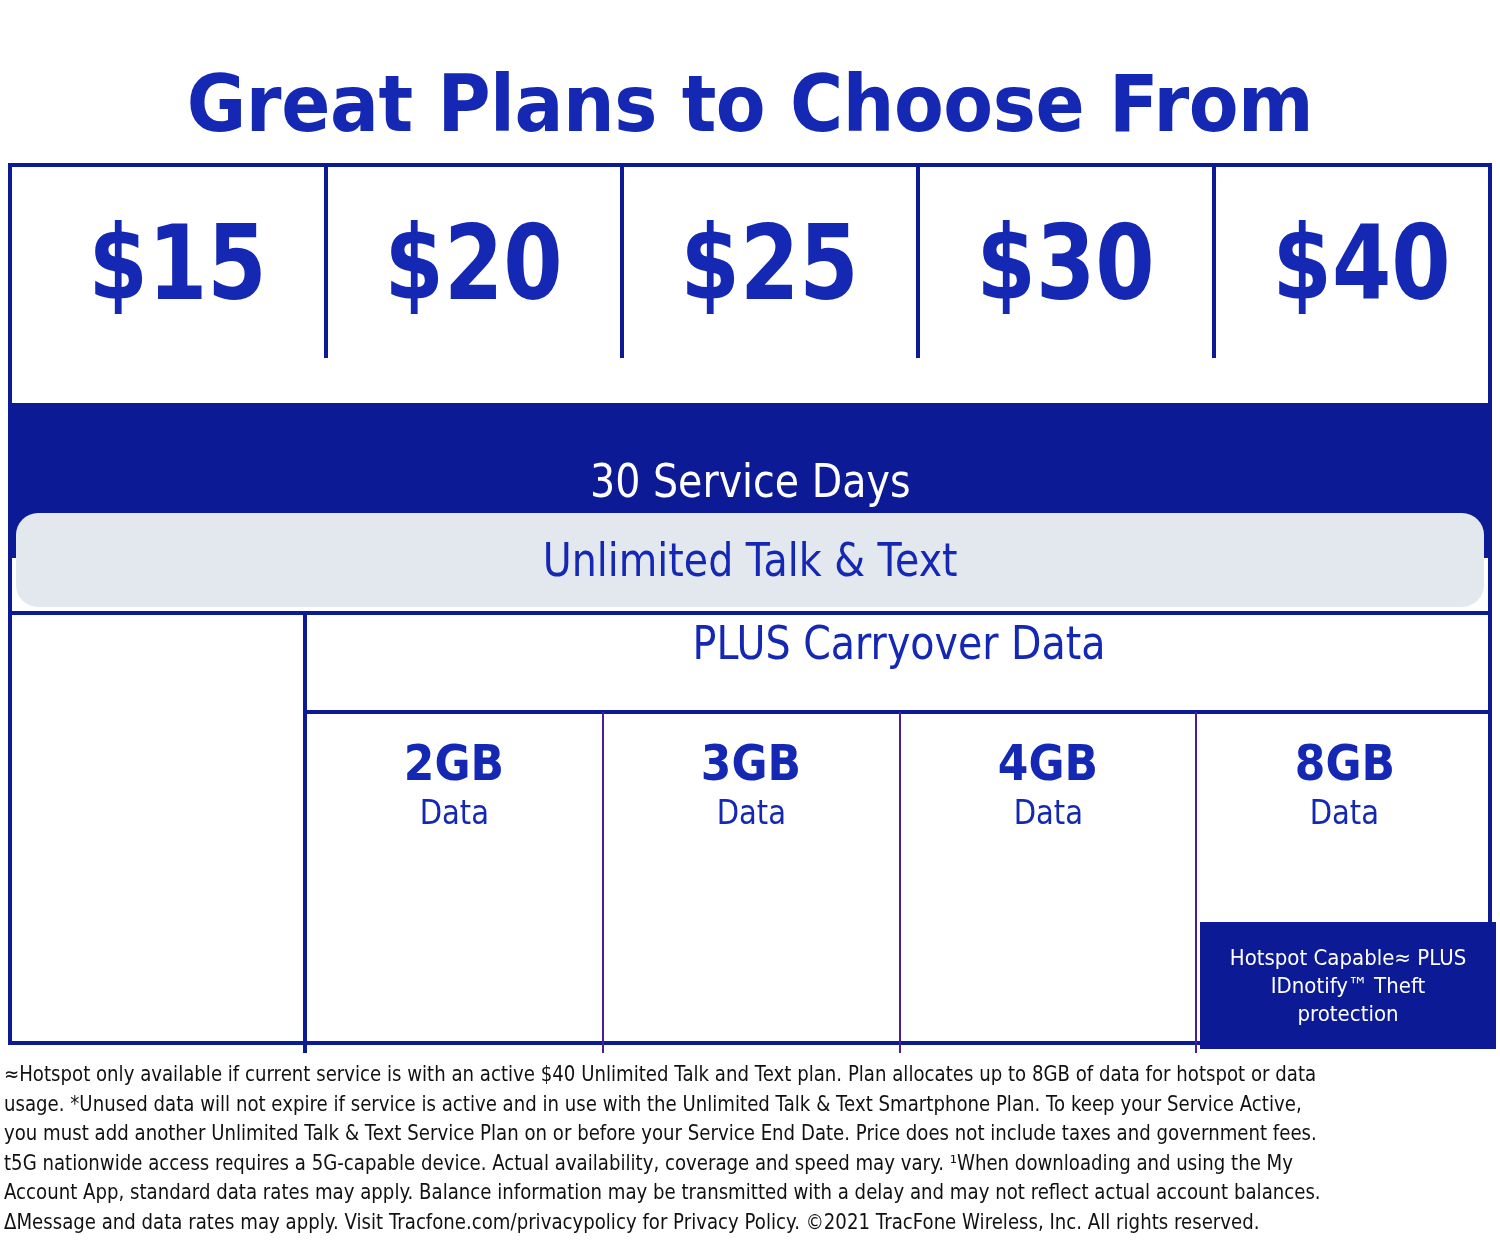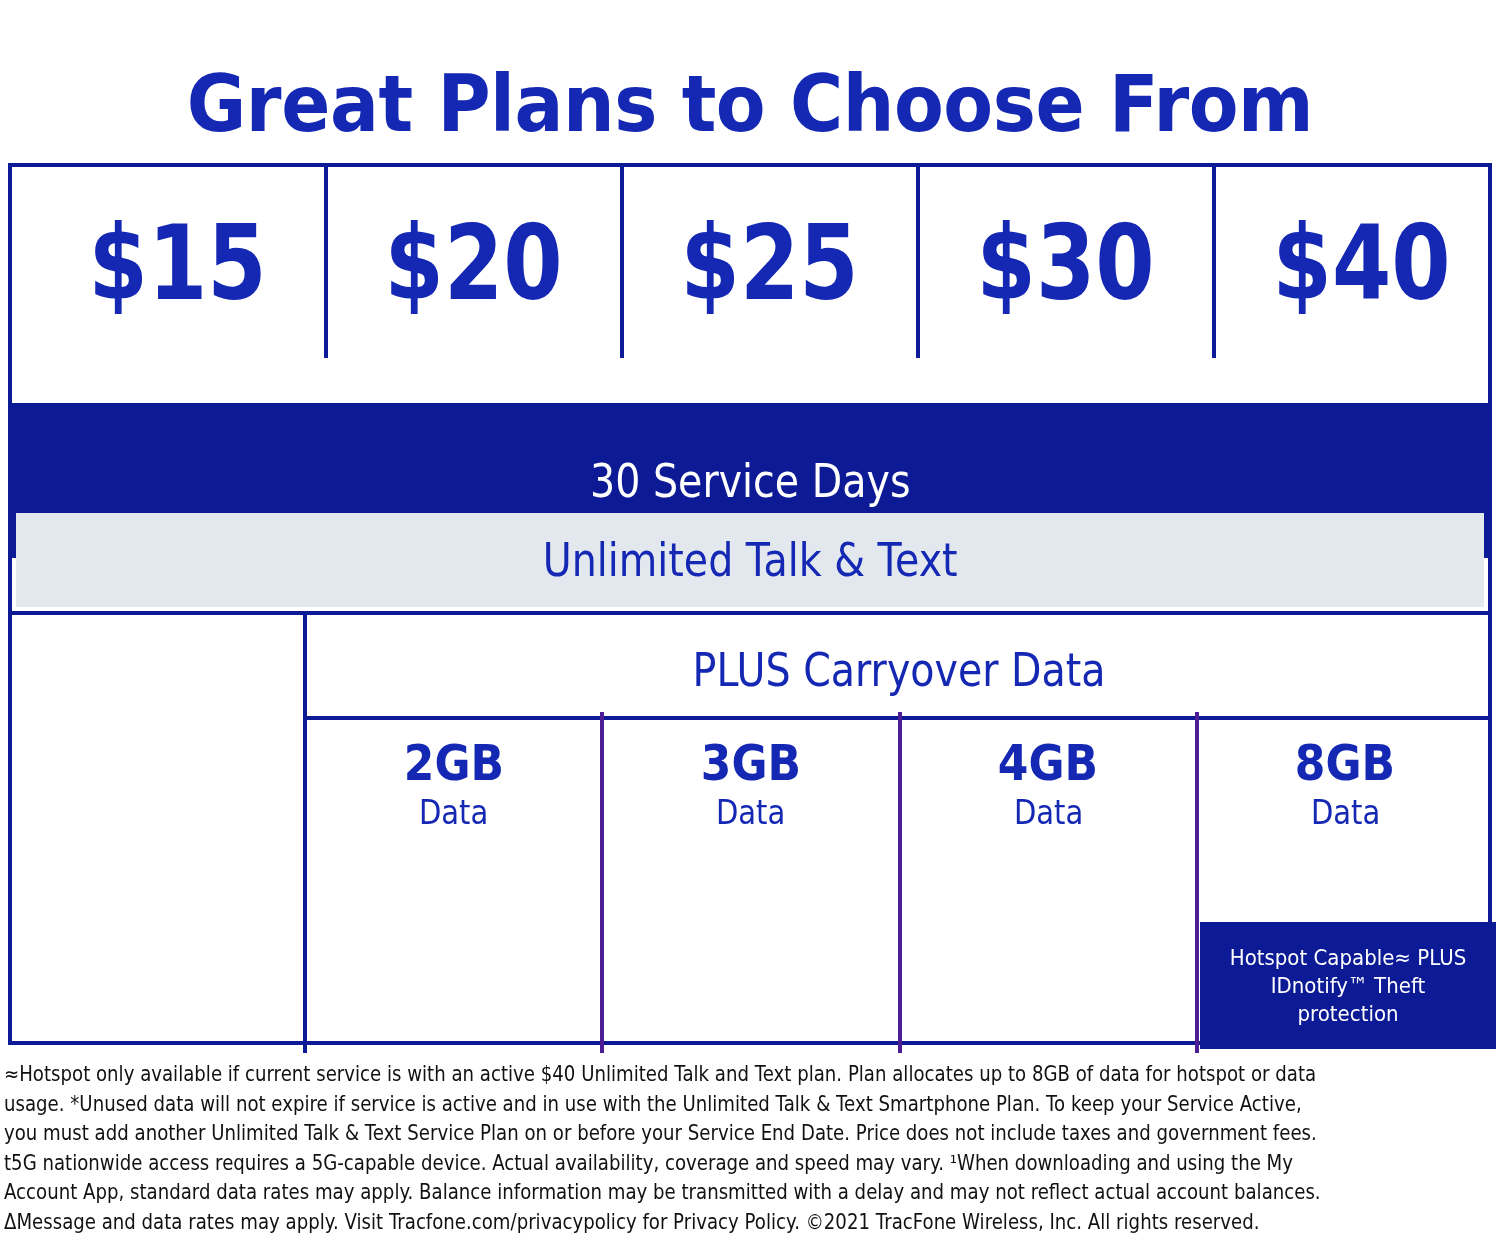--- a/index.html
+++ b/index.html
@@ -101,20 +101,21 @@
   #talk-text-band {
     position: absolute;
     left: 4px;
     top: 346px;
     width: 1468px;
     height: 94px;
     background: #e3e8ef;
     display: flex;
     align-items: center;
     justify-content: center;
+    border-radius: 22px;
   }
   #talk-text-text {
     color: #1428b4;
     font-family: "DejaVu Sans", sans-serif;
     font-size: 46px;
     line-height: 52px;
     transform: scaleX(0.86);
     white-space: nowrap;
   }
 
@@ -133,27 +134,26 @@
     left: 0;
     top: 0;
     width: 299px;
     height: 438px;
     border-right: 4px solid #0d1a96;
     box-sizing: border-box;
   }
   #carryover-strip {
     position: absolute;
     left: 299px;
-    top: 8px;
+    top: 2px;
     width: 1185px;
     height: 97px;
     border-bottom: 4px solid #0d1a96;
     box-sizing: border-box;
     display: flex;
-    align-items: center;
     justify-content: center;
   }
   #carryover-text {
     color: #1428b4;
     font-family: "DejaVu Sans", sans-serif;
     font-size: 46px;
     line-height: 52px;
     transform: scaleX(0.86);
     white-space: nowrap;
   }
@@ -162,21 +162,21 @@
     position: absolute;
     left: 299px;
     top: 97px;
     width: 1185px;
     height: 341px;
     display: flex;
   }
   .data-cell {
     flex: 1 1 0;
     height: 100%;
-    border-right: 4px solid #4c1d95;
+    border-right: 2px solid #4c1d95;
     box-sizing: border-box;
     position: relative;
   }
   .data-cell:last-child { border-right: none; }
   .data-cell-inner {
     position: absolute;
     left: 0;
     top: 22px;
     width: 100%;
     text-align: center;

